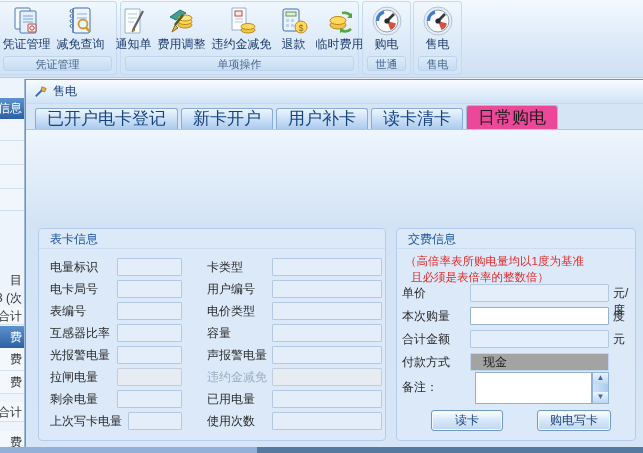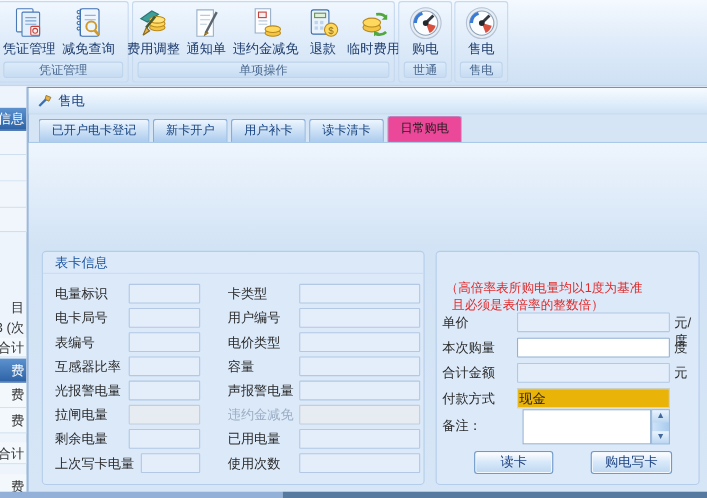--- a/index.html
+++ b/index.html
@@ -35,42 +35,42 @@
   .side-sep { position:absolute; left:0; width:25px; border-bottom:1px solid #cfdff0; background:#f1f6fc; }
 
   
   .panel { position:absolute; left:25px; top:79px; width:618px; height:368px;
     border-left:1px solid #6d93c2; border-top:1px solid #6d93c2; background:#d6e5f6; }
   .panel-header { height:24px; background:linear-gradient(#f7fbff,#dcebfa 70%,#cfe2f4);
     display:flex; align-items:center; padding-left:8px; border-bottom:1px solid #c6daf0; }
   .panel-header svg { width:14px; height:14px; margin-right:5px; }
   .panel-title { color:#1c4280; font-size:12px; }
   .tabs { height:25px; padding-left:9px; display:flex; align-items:flex-end; }
-  .tab { height:21px; line-height:20px; padding:0 11px; margin-right:3px; font-size:11px; color:#16427f;
+  .tab { height:21px; line-height:20px; padding:0 11px; margin-right:3px; font-size:17px; color:#16427f;
     background:linear-gradient(#edf6fe,#abcbee); border:1px solid #86add9; border-bottom:none;
     border-radius:3px 3px 0 0; cursor:pointer; }
   .tab.active { height:24px; line-height:23px; background:#ec4899; color:#1b1b1b; border-color:#9dbede; }
   .content { position:absolute; left:0; top:49px; right:0; bottom:0;
     background:linear-gradient(#eef5fd,#d2e3f5 30%,#d6e6f7); border-top:1px solid #aac8e8; }
 
   .fieldset { position:absolute; border:1px solid #b4cdea; border-radius:4px; background:#dbe9f9; }
   .fs-title { height:20px; line-height:20px; padding-left:11px; color:#1b55a0; font-size:12px;
     border-bottom:1px solid #c9dcf2; }
 
   .flabel { position:absolute; height:17px; line-height:17px; color:#2a2a2a; font-size:12px; white-space:nowrap; }
   .flabel.dis { color:#9cadc4; }
   .ro-input { position:absolute; height:18px; background:#e4eefb; border:1px solid #b2c8e4; border-radius:1px; }
   .ro-input.gray { background:#e7ecf3; border-color:#c2cedd; }
   .wh-input { position:absolute; height:18px; background:#ffffff; border:1px solid #94b1d4; border-radius:1px; }
   .unit { position:absolute; height:17px; line-height:17px; color:#2a2a2a; font-size:12px; }
 
   .note { position:absolute; color:#e02b2b; font-size:11.5px; white-space:nowrap; }
 
-  .ro-flat { position:absolute; height:18px; background:#eab308; border:1px solid #c3d6ee;
-    line-height:17px; padding-left:1px; color:#222; font-size:12px; }
+  .ro-flat { position:absolute; height:18px; background:#a3a3a3; border:1px solid #c3d6ee;
+    line-height:17px; padding-left:12px; color:#222; font-size:12px; }
 
   .remark-box { position:absolute; background:#fff; border:1px solid #94b1d4; }
   .vscroll { position:absolute; width:17px; background:linear-gradient(90deg,#cfe3f8,#a9cbee);
     border:1px solid #8fb3dc; display:flex; flex-direction:column; justify-content:space-between; align-items:center; }
   .vscroll .arr { font-size:8px; color:#41699c; line-height:10px; width:100%; text-align:center;
     background:linear-gradient(#eaf4fd,#bcd7f2); height:11px; cursor:pointer; }
 
   .btn { position:absolute; height:21px; border:1px solid #7099c8; border-radius:3px; color:#1c4280;
     font-size:12px; text-align:center; line-height:19px;
     background:linear-gradient(#ffffff,#d9e9fa 45%,#bed7f0); box-shadow:inset 0 0 0 1px #f2f8fe; cursor:pointer; }
@@ -116,39 +116,39 @@
           <span class="rlabel">减免查询</span>
         </div>
       </div>
       <div class="rcaption">凭证管理</div>
     </div>
 
     <div class="rgroup g2">
       <div class="items">
         <div class="ritem">
           <svg viewBox="0 0 32 32">
+            <path d="M7 4 h15 v24 h-15 z" fill="#fbfdff" stroke="#9ab0c8"></path>
+            <line x1="10" y1="9" x2="19" y2="9" stroke="#b9c9da"></line>
+            <line x1="10" y1="13" x2="19" y2="13" stroke="#b9c9da"></line>
+            <line x1="10" y1="17" x2="16" y2="17" stroke="#b9c9da"></line>
+            <line x1="15" y1="25" x2="25" y2="6" stroke="#5a6570" stroke-width="2.2"></line>
+            <path d="M14 27 l1 -3 2 1 z" fill="#e8b24a" stroke="#8a6a1c"></path>
+          </svg>
+          <span class="rlabel">通知单</span>
+        </div>
+        <div class="ritem">
+          <svg viewBox="0 0 32 32">
             <path d="M4 12 l10 -7 6 3 -10 7 z" fill="#3f9e9a" stroke="#2a7672"></path>
             <ellipse cx="19" cy="20" rx="7" ry="3" fill="#f4c542" stroke="#b98a1d"></ellipse>
             <ellipse cx="19" cy="16.5" rx="7" ry="3" fill="#ffd95e" stroke="#b98a1d"></ellipse>
             <ellipse cx="19" cy="13" rx="7" ry="3" fill="#ffe37e" stroke="#b98a1d"></ellipse>
             <path d="M6 27 l3 -7 3 3 -6 4" fill="#e8b24a" stroke="#8a6a1c"></path>
             <line x1="9" y1="20" x2="17" y2="10" stroke="#4a5a2a" stroke-width="2.5"></line>
           </svg>
           <span class="rlabel">费用调整</span>
-        </div>
-        <div class="ritem">
-          <svg viewBox="0 0 32 32">
-            <path d="M7 4 h15 v24 h-15 z" fill="#fbfdff" stroke="#9ab0c8"></path>
-            <line x1="10" y1="9" x2="19" y2="9" stroke="#b9c9da"></line>
-            <line x1="10" y1="13" x2="19" y2="13" stroke="#b9c9da"></line>
-            <line x1="10" y1="17" x2="16" y2="17" stroke="#b9c9da"></line>
-            <line x1="15" y1="25" x2="25" y2="6" stroke="#5a6570" stroke-width="2.2"></line>
-            <path d="M14 27 l1 -3 2 1 z" fill="#e8b24a" stroke="#8a6a1c"></path>
-          </svg>
-          <span class="rlabel">通知单</span>
         </div>
         <div class="ritem">
           <svg viewBox="0 0 32 32">
             <path d="M6 3 h14 v22 h-14 z" fill="#fbfdff" stroke="#9ab0c8"></path>
             <rect x="9" y="6" width="7" height="5" fill="#fdeeee" stroke="#c4443d"></rect>
             <line x1="9" y1="14" x2="17" y2="14" stroke="#b9c9da"></line>
             <line x1="9" y1="17" x2="17" y2="17" stroke="#b9c9da"></line>
             <ellipse cx="22" cy="25" rx="7" ry="3" fill="#f4c542" stroke="#b98a1d"></ellipse>
             <ellipse cx="22" cy="21.5" rx="7" ry="3" fill="#ffd95e" stroke="#b98a1d"></ellipse>
           </svg>
@@ -291,20 +291,21 @@
         <div class="flabel" style="left:168px; top:162px;">已用电量</div>
         <div class="ro-input" style="left:233px; top:161px; width:110px;"></div>
 
         <div class="flabel" style="left:11px; top:184px;">上次写卡电量</div>
         <div class="ro-input" style="left:89px; top:183px; width:54px;"></div>
         <div class="flabel" style="left:168px; top:184px;">使用次数</div>
         <div class="ro-input" style="left:233px; top:183px; width:110px;"></div>
       </div>
 
       <div class="fieldset" style="left:370px; top:98px; width:240px; height:213px;">
+        <div class="fs-title">交费信息</div>
 
         <div class="note" style="left:8px; top:25px;">（高倍率表所购电量均以1度为基准</div>
         <div class="note" style="left:14px; top:41px;text-align:right;">且必须是表倍率的整数倍）</div>
 
         <div class="flabel" style="left:5px; top:56px;">单价</div>
         <div class="ro-input" style="left:73px; top:55px; width:139px;"></div>
         <div class="unit" style="left:216px; top:56px;">元/度</div>
 
         <div class="flabel" style="left:5px; top:79px;">本次购量</div>
         <div class="wh-input" style="left:73px; top:78px; width:139px;"></div>

